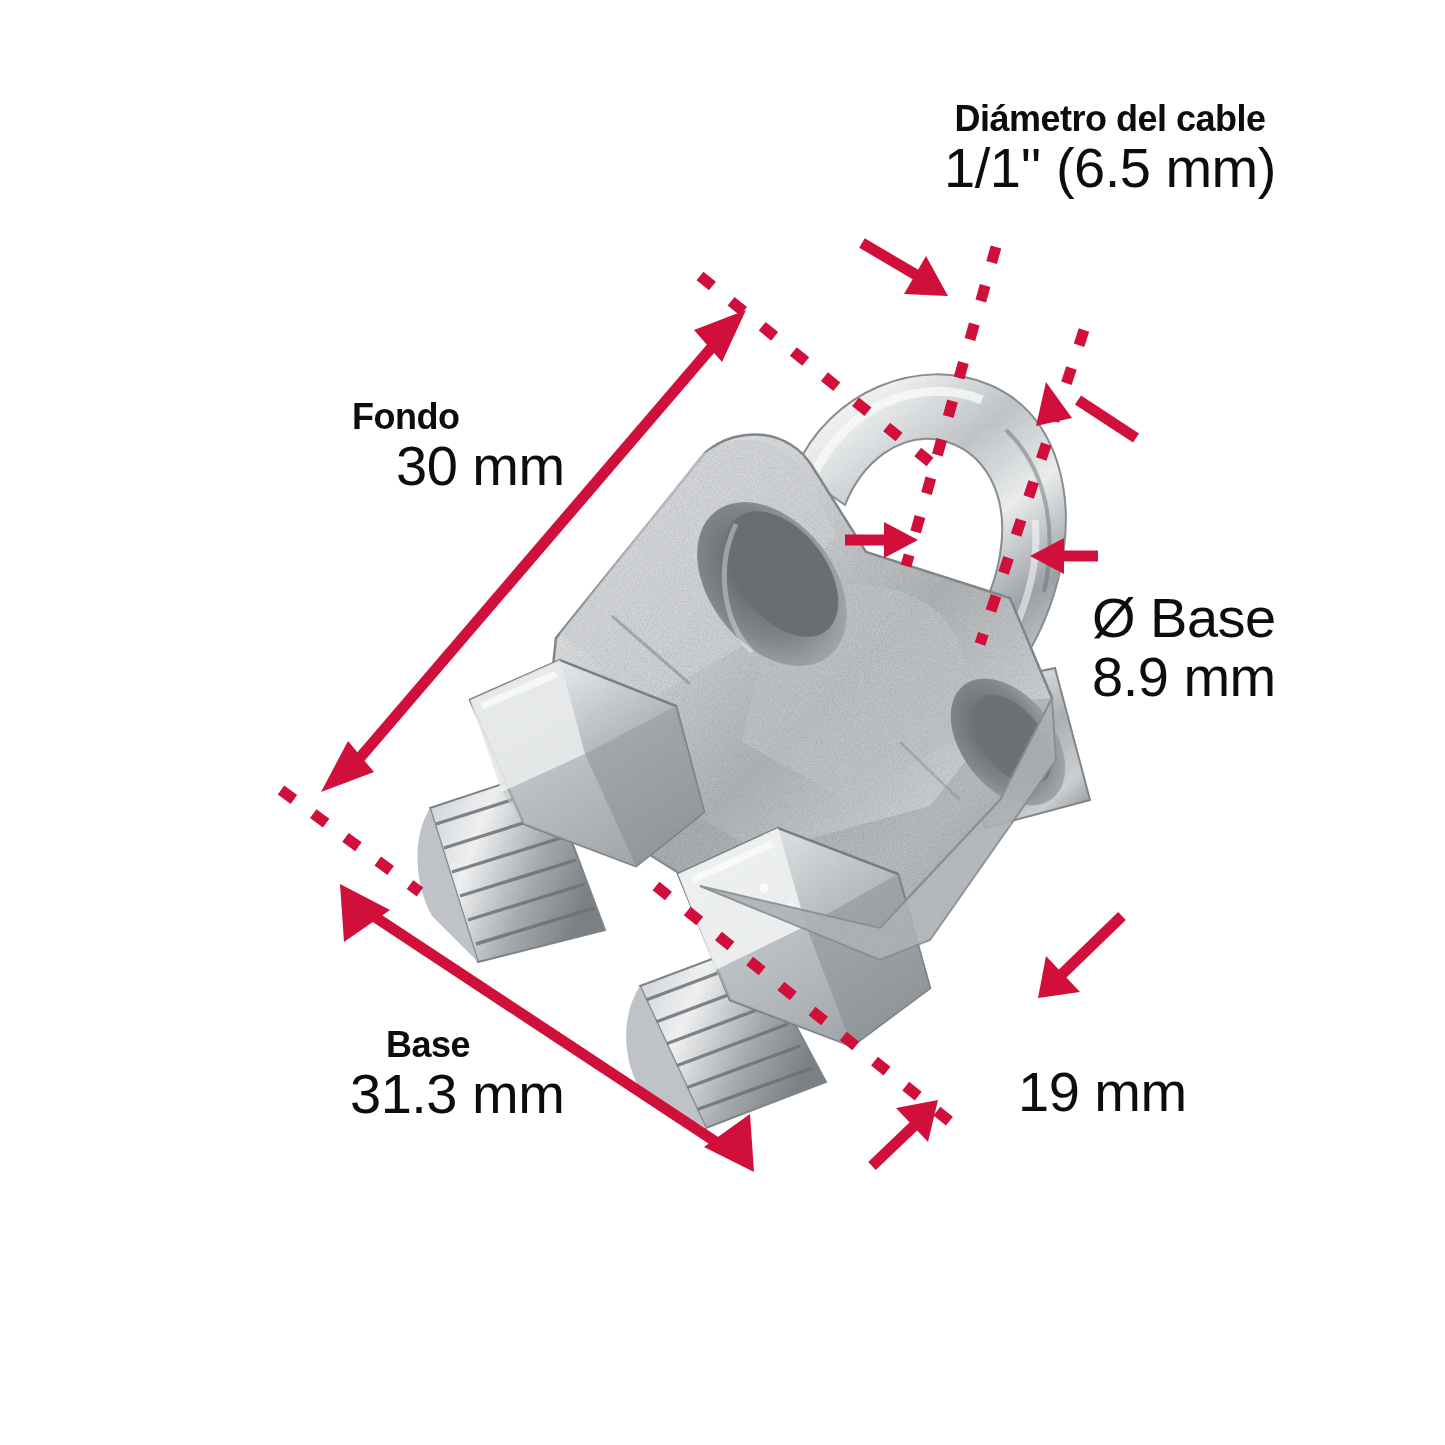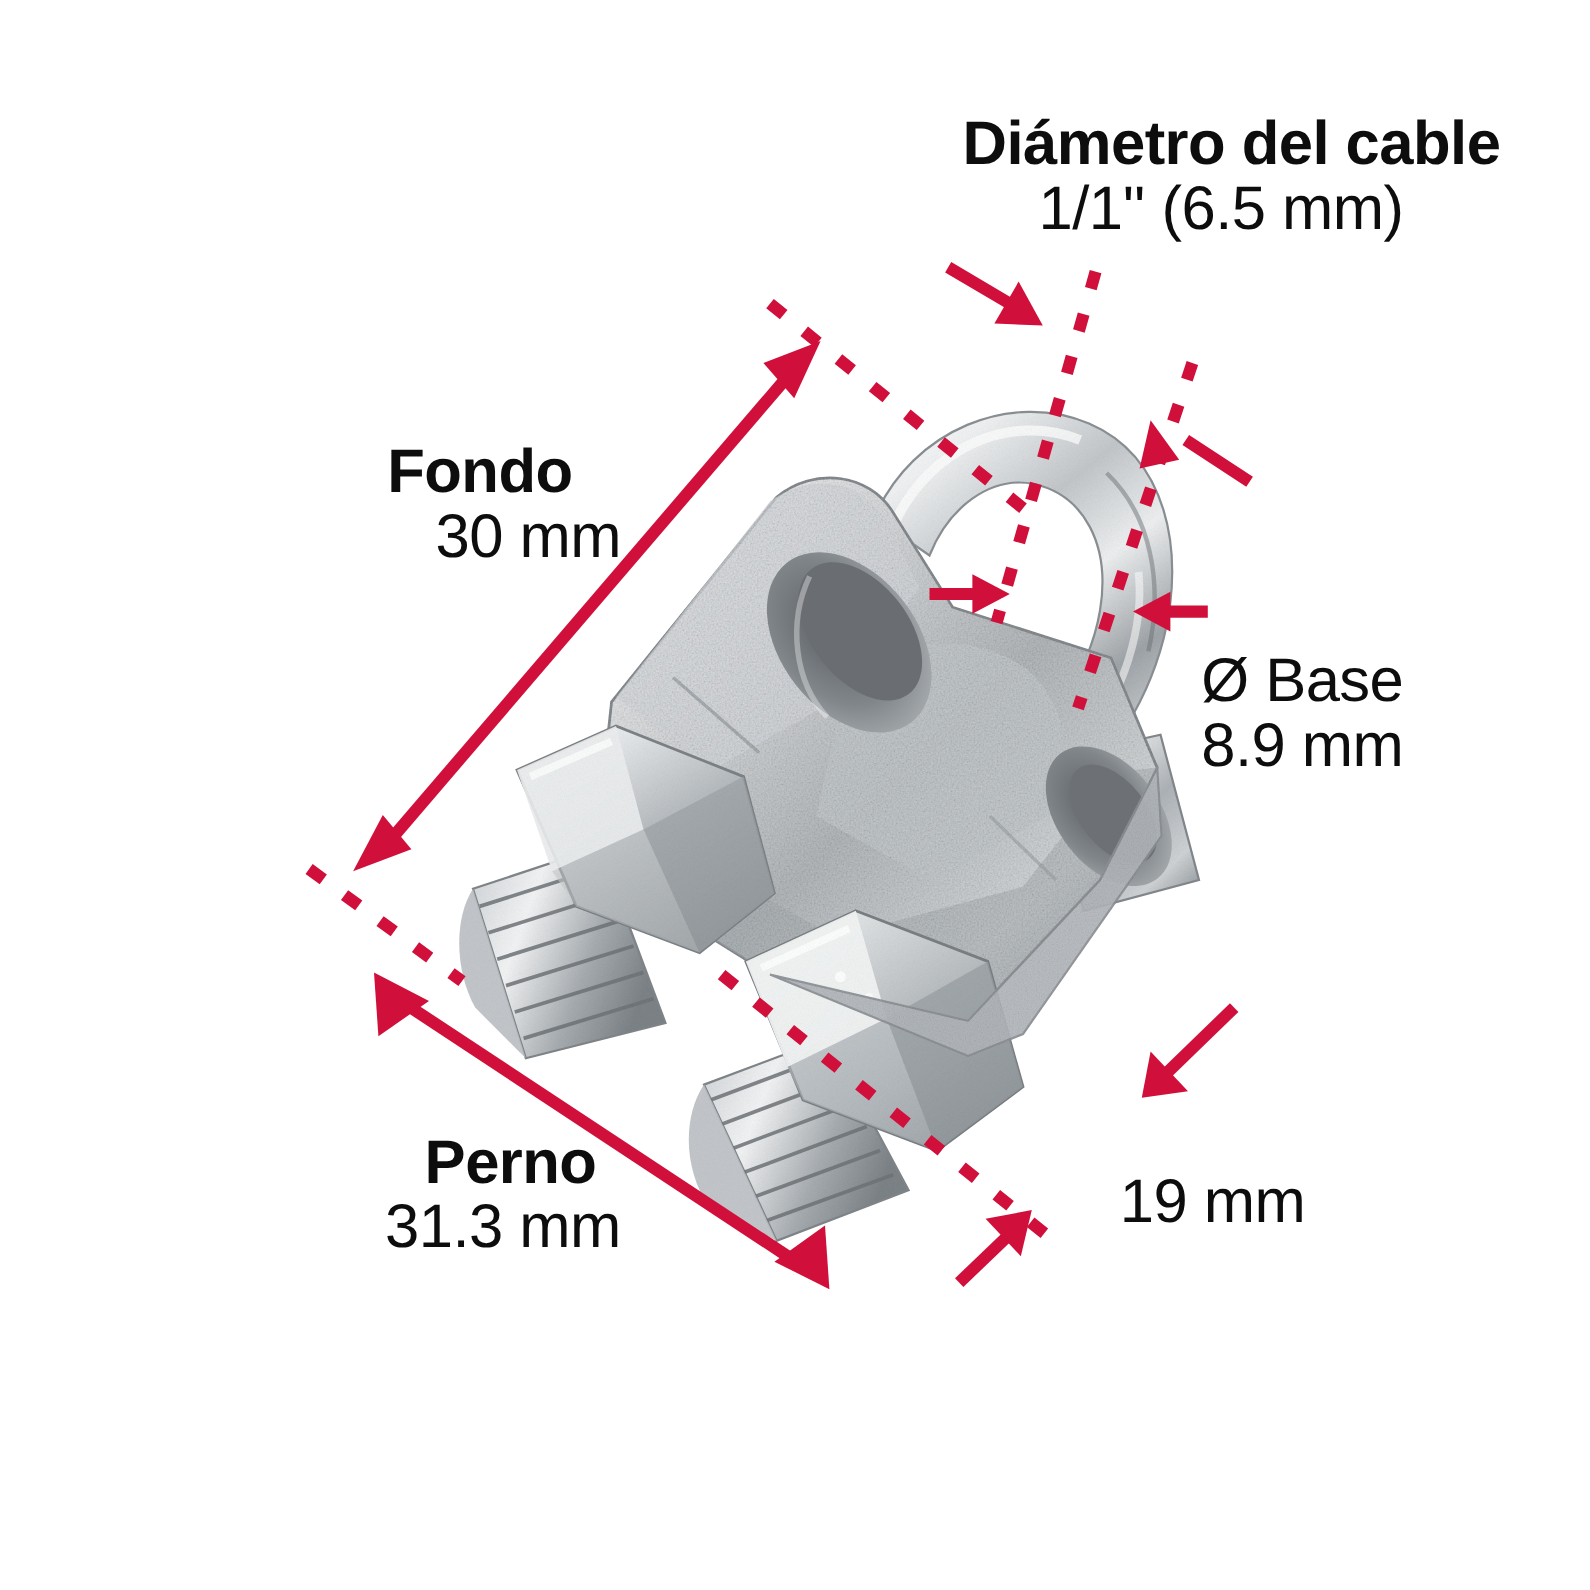--- a/index.html
+++ b/index.html
@@ -1,21 +1,21 @@
 <!DOCTYPE html>
 <html><head>
 <meta charset="utf-8">
 <style>
   html,body{margin:0;padding:0;background:#ffffff;}
   body{width:1445px;height:1445px;overflow:hidden;
        font-family:"Liberation Sans","DejaVu Sans",sans-serif;}
   #stage{position:relative;width:1445px;height:1445px;background:#ffffff;}
   #art{position:absolute;left:0;top:0;width:1445px;height:1445px;}
   .lbl{position:absolute;color:#0d0d0d;line-height:1.06;white-space:nowrap;}
-  .l1{font-weight:bold;font-size:56px;letter-spacing:-0.5px;}
+  .l1{font-weight:bold;font-size:36px;letter-spacing:-0.5px;}
   .l2{font-weight:normal;font-size:56px;letter-spacing:-0.5px;}
 
   
   #lbl-cable{left:875px;top:100px;text-align:center;width:470px;}
   #lbl-cable .l2{display:block;}
   #lbl-altura{left:352px;top:398px;text-align:left;}
   #lbl-altura .l2{display:block;margin-left:44px;}
   #lbl-perno{left:1092px;top:588px;text-align:left;}
   #lbl-perno .l2{display:block;}
   #lbl-base{left:386px;top:1026px;text-align:left;}
@@ -282,21 +282,21 @@
     <span class="l1">Fondo</span>
     <span class="l2">30 mm</span>
   </div>
 
   <div class="lbl" id="lbl-perno">
     <span class="l2">Ø Base</span>
     <span class="l2">8.9 mm</span>
   </div>
 
   <div class="lbl" id="lbl-base">
-    <span class="l1">Perno</span>
+    <span class="l1">Base</span>
     <span class="l2">31.3 mm</span>
   </div>
 
   <div class="lbl" id="lbl-fondo">
     <span class="l2">19 mm</span>
   </div>
 
 </div>
 
 </body></html>

